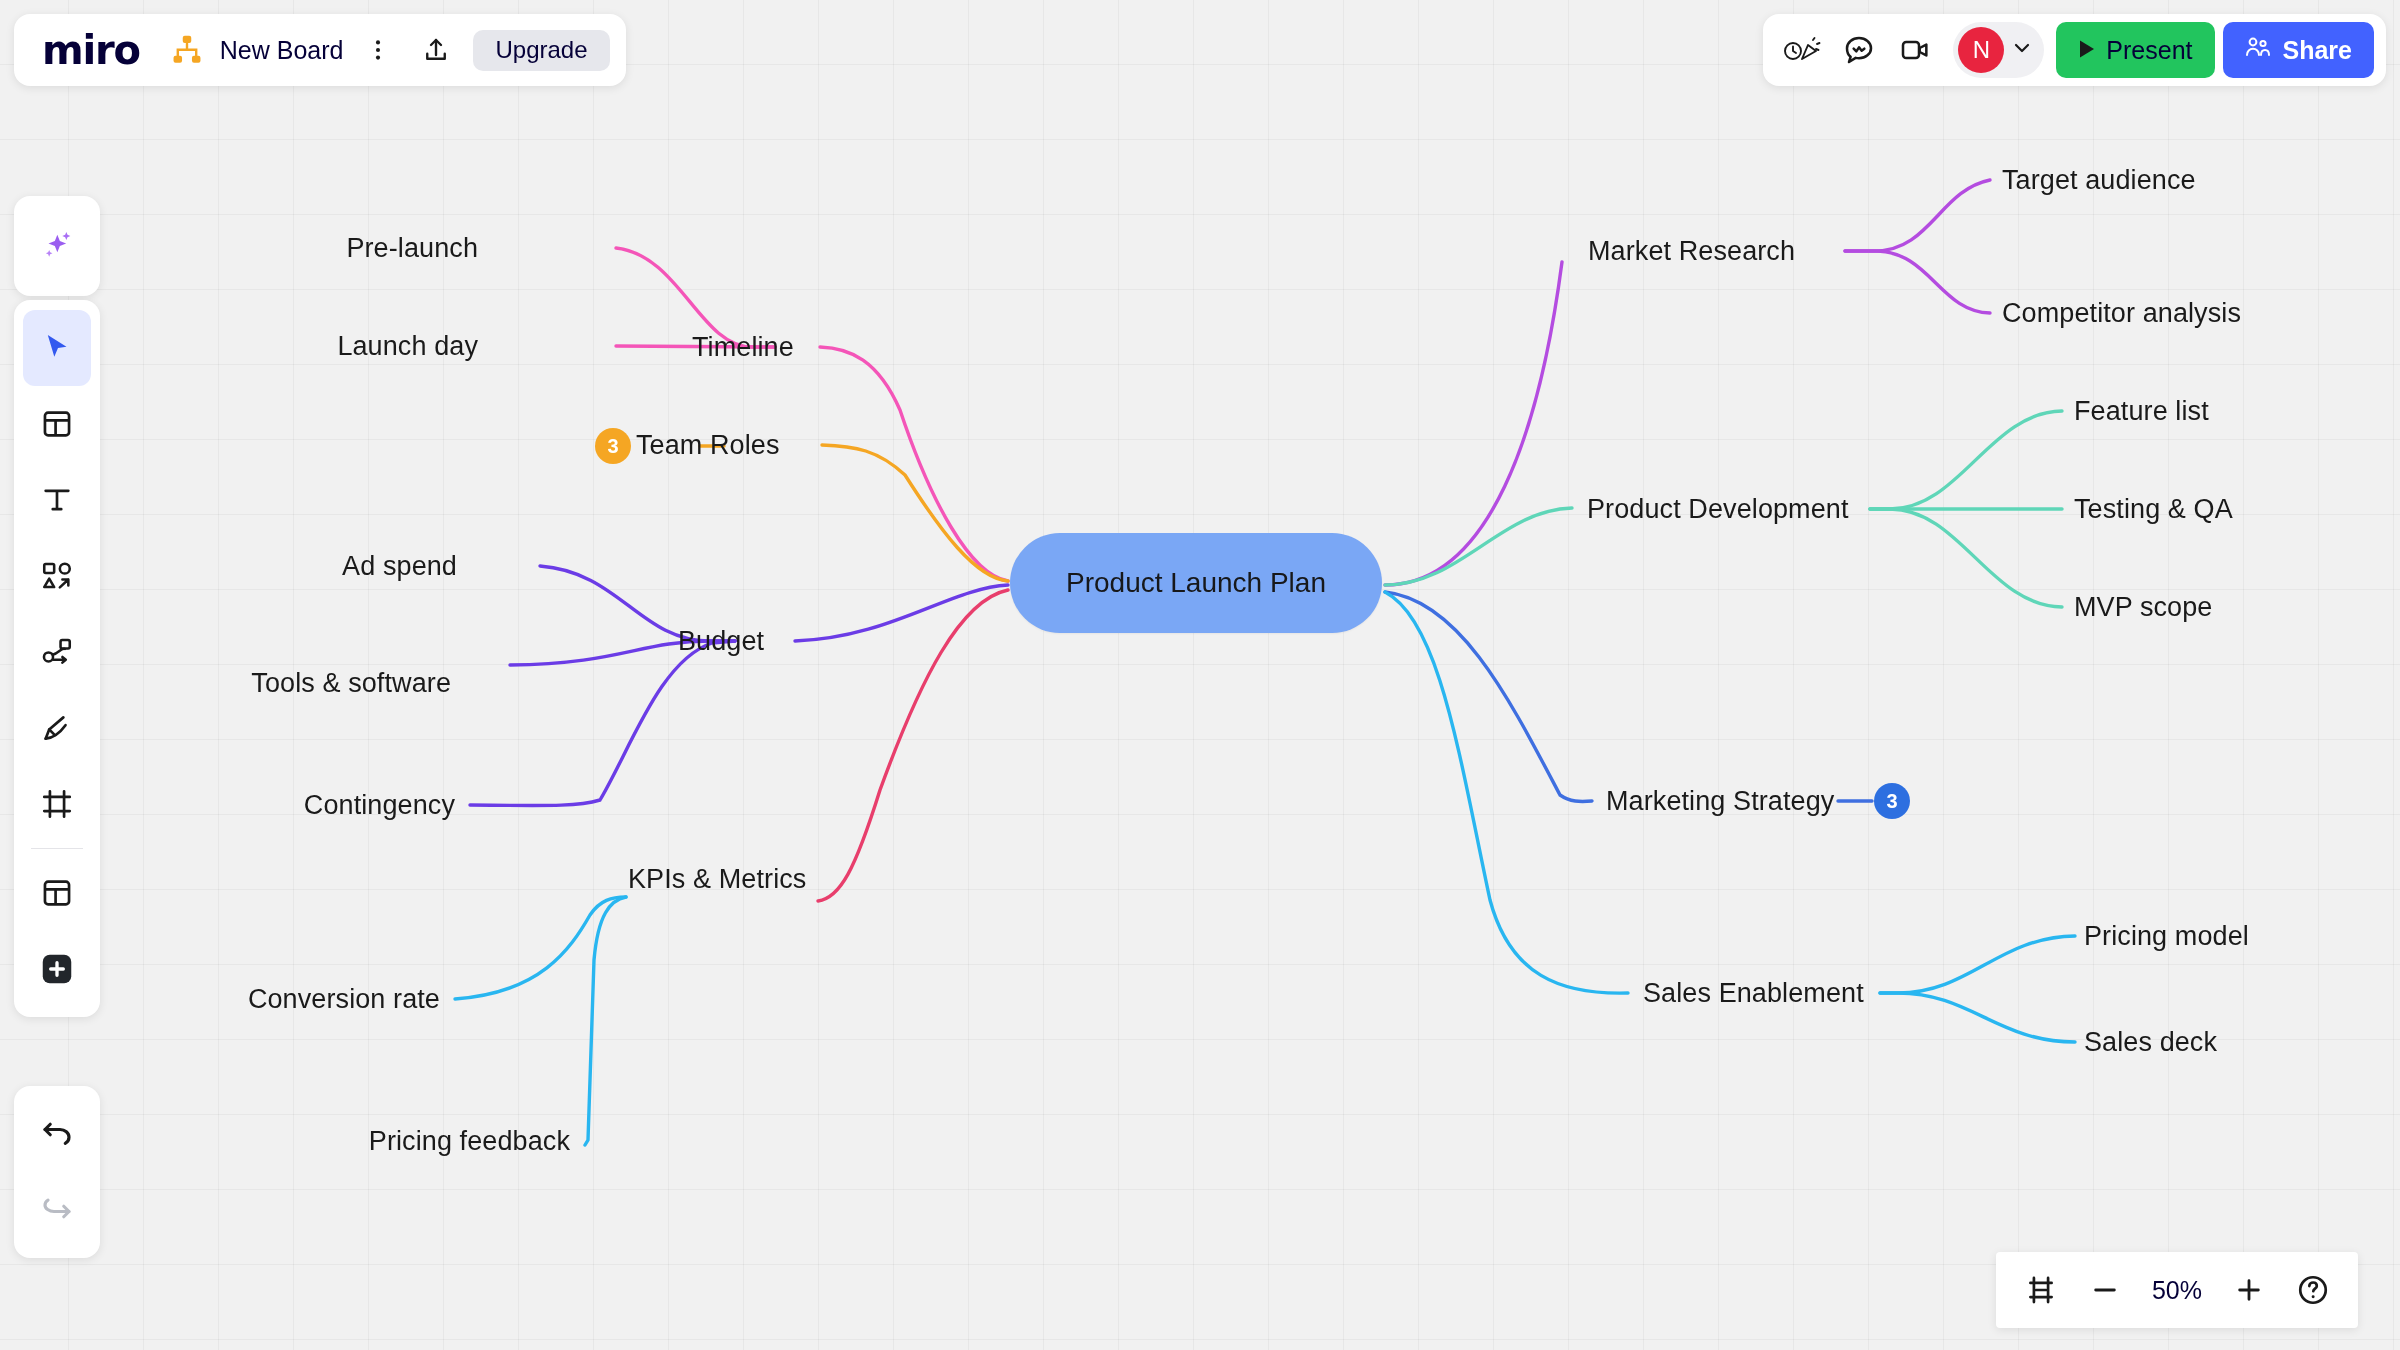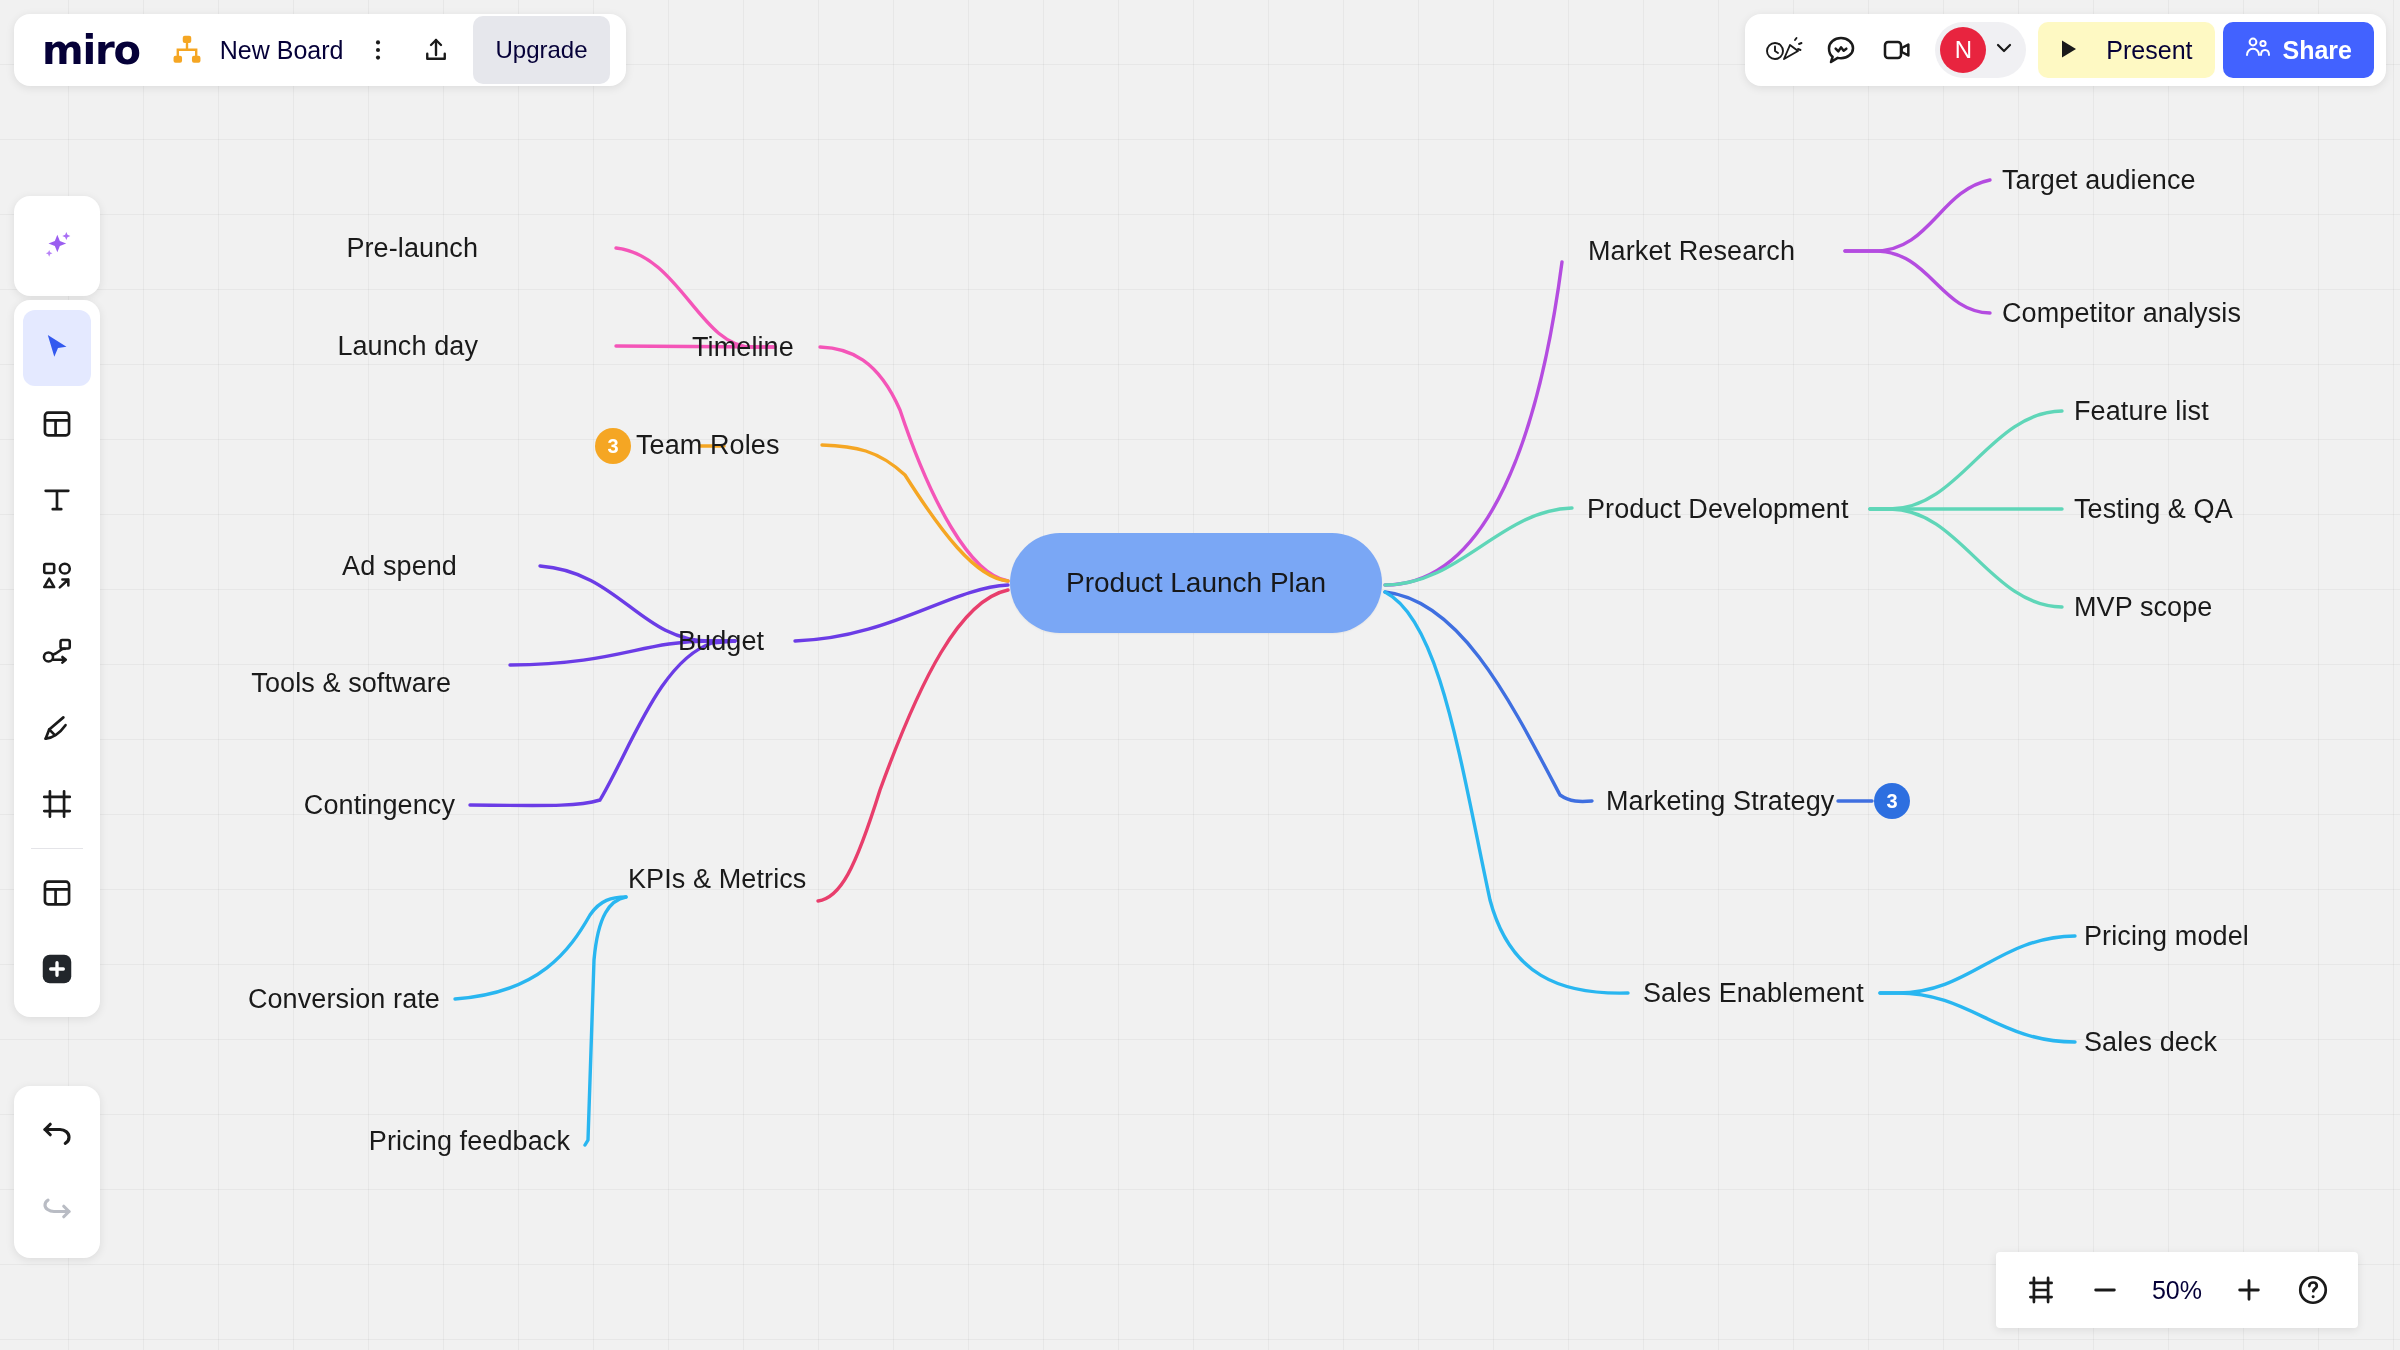--- a/index.html
+++ b/index.html
@@ -70,21 +70,21 @@
   .miro-logo { font-size: 40px; font-weight: 700; letter-spacing:-1.2px; color:#050038; font-family:"DejaVu Sans", sans-serif; }
   .board-icon { margin-left: 30px; display:flex; }
   .board-name { margin-left: 16px; font-size: 25px; color:#050038; }
   .tb-icon-btn {
     width: 46px; height: 46px; margin-left: 12px;
     display:flex; align-items:center; justify-content:center;
     border-radius: 8px; cursor: pointer;
   }
   .upgrade-btn {
     margin-left: 14px;
-    height: 68px; padding: 0 22px;
+    height: 41px; padding: 0 22px;
     background: #e6e7ec; border-radius: 10px;
     display:flex; align-items:center;
     font-size: 24px; color: #050038; cursor:pointer;
   }
 
   
   .topbar-right {
     position: absolute; right: 14px; top: 14px;
     height: 72px;
     background: #fff; border-radius: 16px;
@@ -105,22 +105,22 @@
     cursor:pointer;
   }
   .avatar {
     width: 46px; height: 46px; border-radius: 50%;
     background:#e8243f; color:#fff;
     display:flex; align-items:center; justify-content:center;
     font-size: 24px; font-weight: 500;
   }
   .present-btn {
     margin-left: 12px; height: 56px; padding: 0 22px;
-    background:#fef9c3; border-radius: 10px;
-    display:flex; align-items:center; gap:28px;
+    background:#22c55e; border-radius: 10px;
+    display:flex; align-items:center; gap:10px;
     font-size: 25px; color:#050038; cursor:pointer;
   }
   .share-btn {
     margin-left: 8px; height: 56px; padding: 0 22px;
     background:#4262ff; border-radius: 10px;
     display:flex; align-items:center; gap:12px;
     font-size: 25px; color:#fff; font-weight:600; cursor:pointer;
   }
 
   

